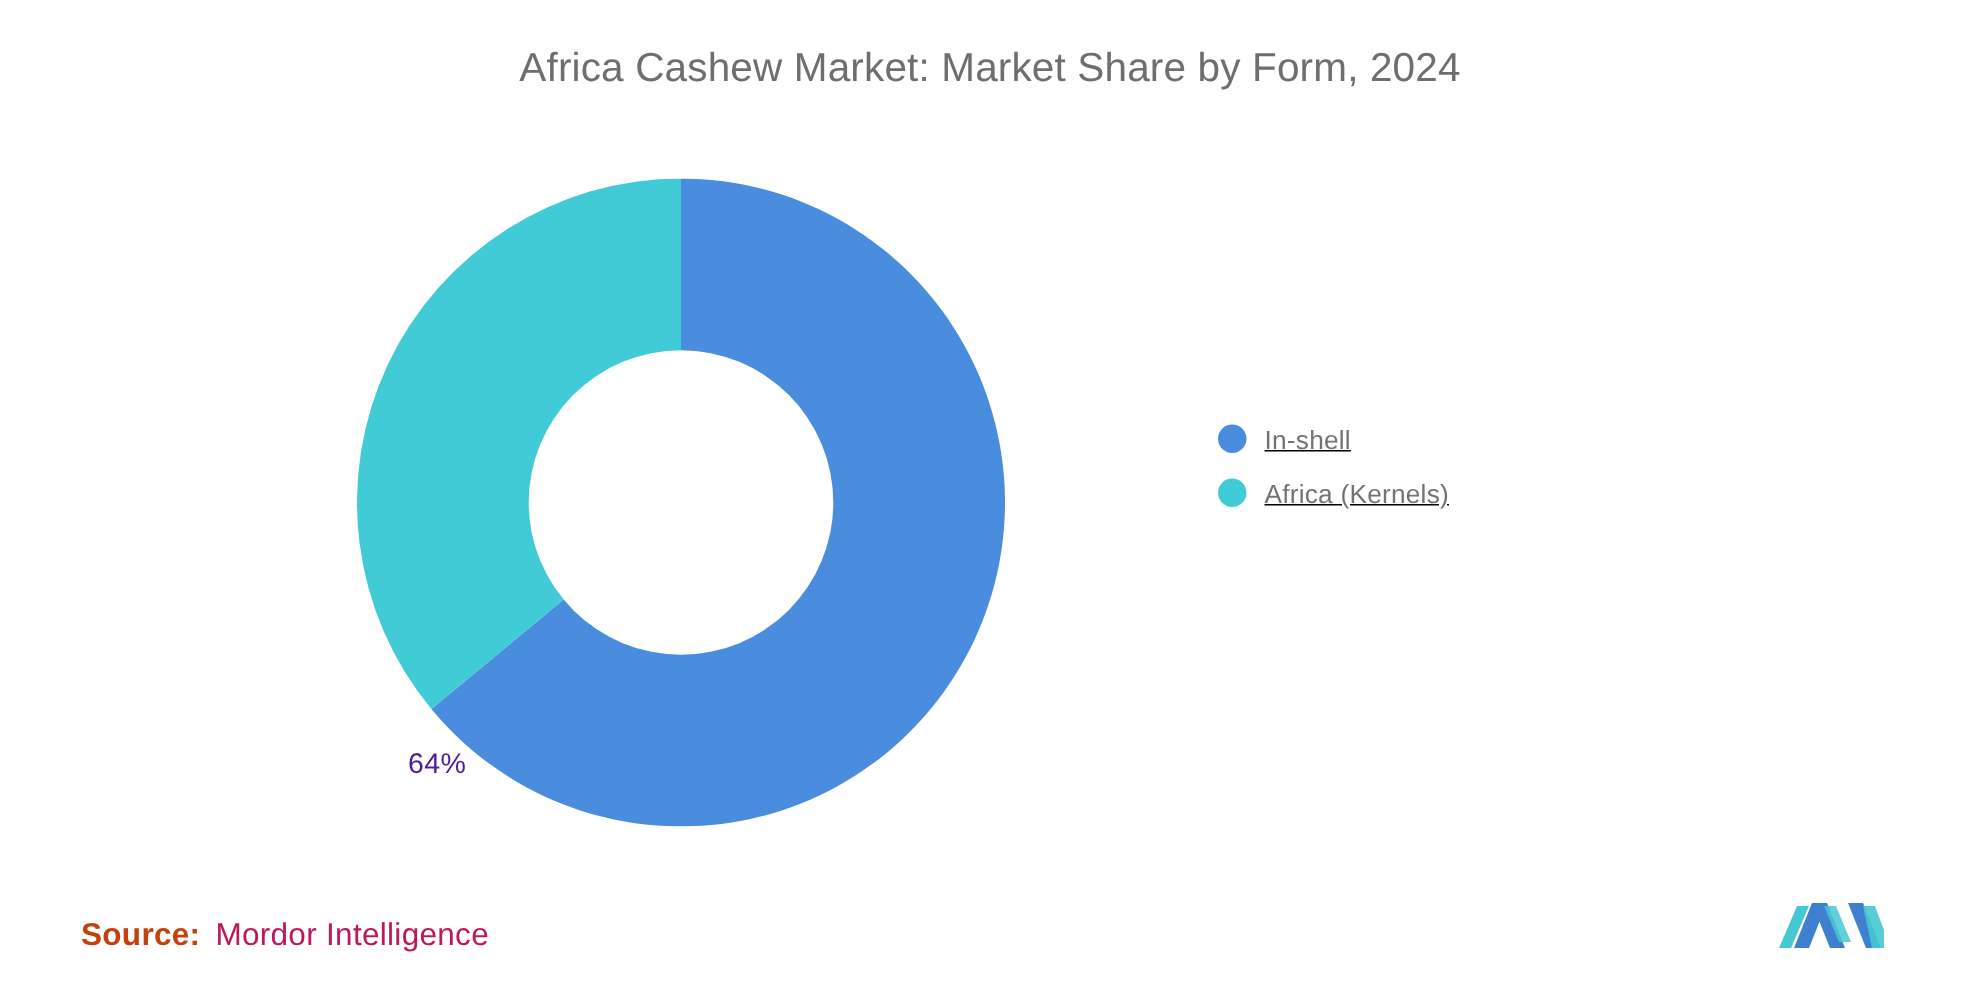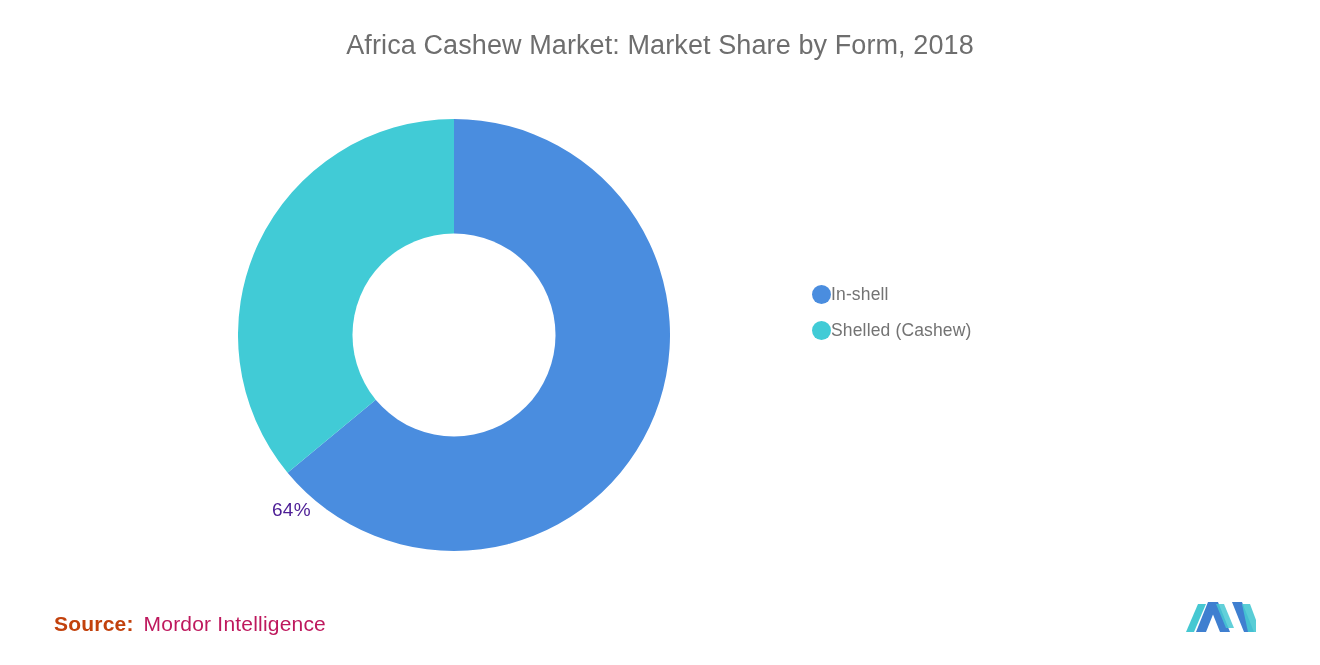--- a/index.html
+++ b/index.html
@@ -58,22 +58,23 @@
   #legend {
     position: absolute;
     left: 812px;
     top: 283px;
     display: flex;
     flex-direction: column;
     gap: 14px;
   }
   .legend-item {
     display: flex;
-    align-items: center;
+    gap: 12px;
     height: 22px;
+    text-decoration: underline;
   }
   .legend-swatch {
     width: 19px;
     height: 19px;
     border-radius: 50%;
     flex: 0 0 auto;
   }
   .legend-label {
     font-size: 17.5px;
     font-weight: 400;
@@ -111,42 +112,42 @@
     width: 70px;
     height: 40px;
   }
   #brand-logo svg {
     display: block;
   }
 </style>
 </head>
 <body>
 
-<div id="chart-title">Africa Cashew Market: Market Share by Form, 2018</div>
+<div id="chart-title">Africa Cashew Market: Market Share by Form, 2024</div>
 
 <div id="donut-wrap">
   <svg id="donut-svg" viewBox="0 0 432 432">
 
     <path id="slice-in-shell" d="M 216 216 L 216.00 0.00 A 216 216 0 1 1 49.57 353.68 Z" fill="#4a8ddf"></path>
 
     <path id="slice-shelled" d="M 216 216 L 49.57 353.68 A 216 216 0 0 1 216.00 0.00 Z" fill="#41cbd6"></path>
 
     <circle id="donut-hole" cx="216" cy="216" r="101.52" fill="#ffffff"></circle>
   </svg>
   <div id="slice-label-in-shell">64%</div>
 </div>
 
 <div id="legend">
   <div class="legend-item">
     <span class="legend-swatch" style="background:#4a8ddf"></span>
     <span class="legend-label">In-shell</span>
   </div>
   <div class="legend-item">
     <span class="legend-swatch" style="background:#41cbd6"></span>
-    <span class="legend-label">Shelled (Cashew)</span>
+    <span class="legend-label">Africa (Kernels)</span>
   </div>
 </div>
 
 <div id="footer-source">
   <span id="source-label">Source:</span>
   <span id="source-value">Mordor Intelligence</span>
 </div>
 
 <div id="brand-logo">
   <svg viewBox="0 0 70 40" width="70" height="40" aria-hidden="true">

